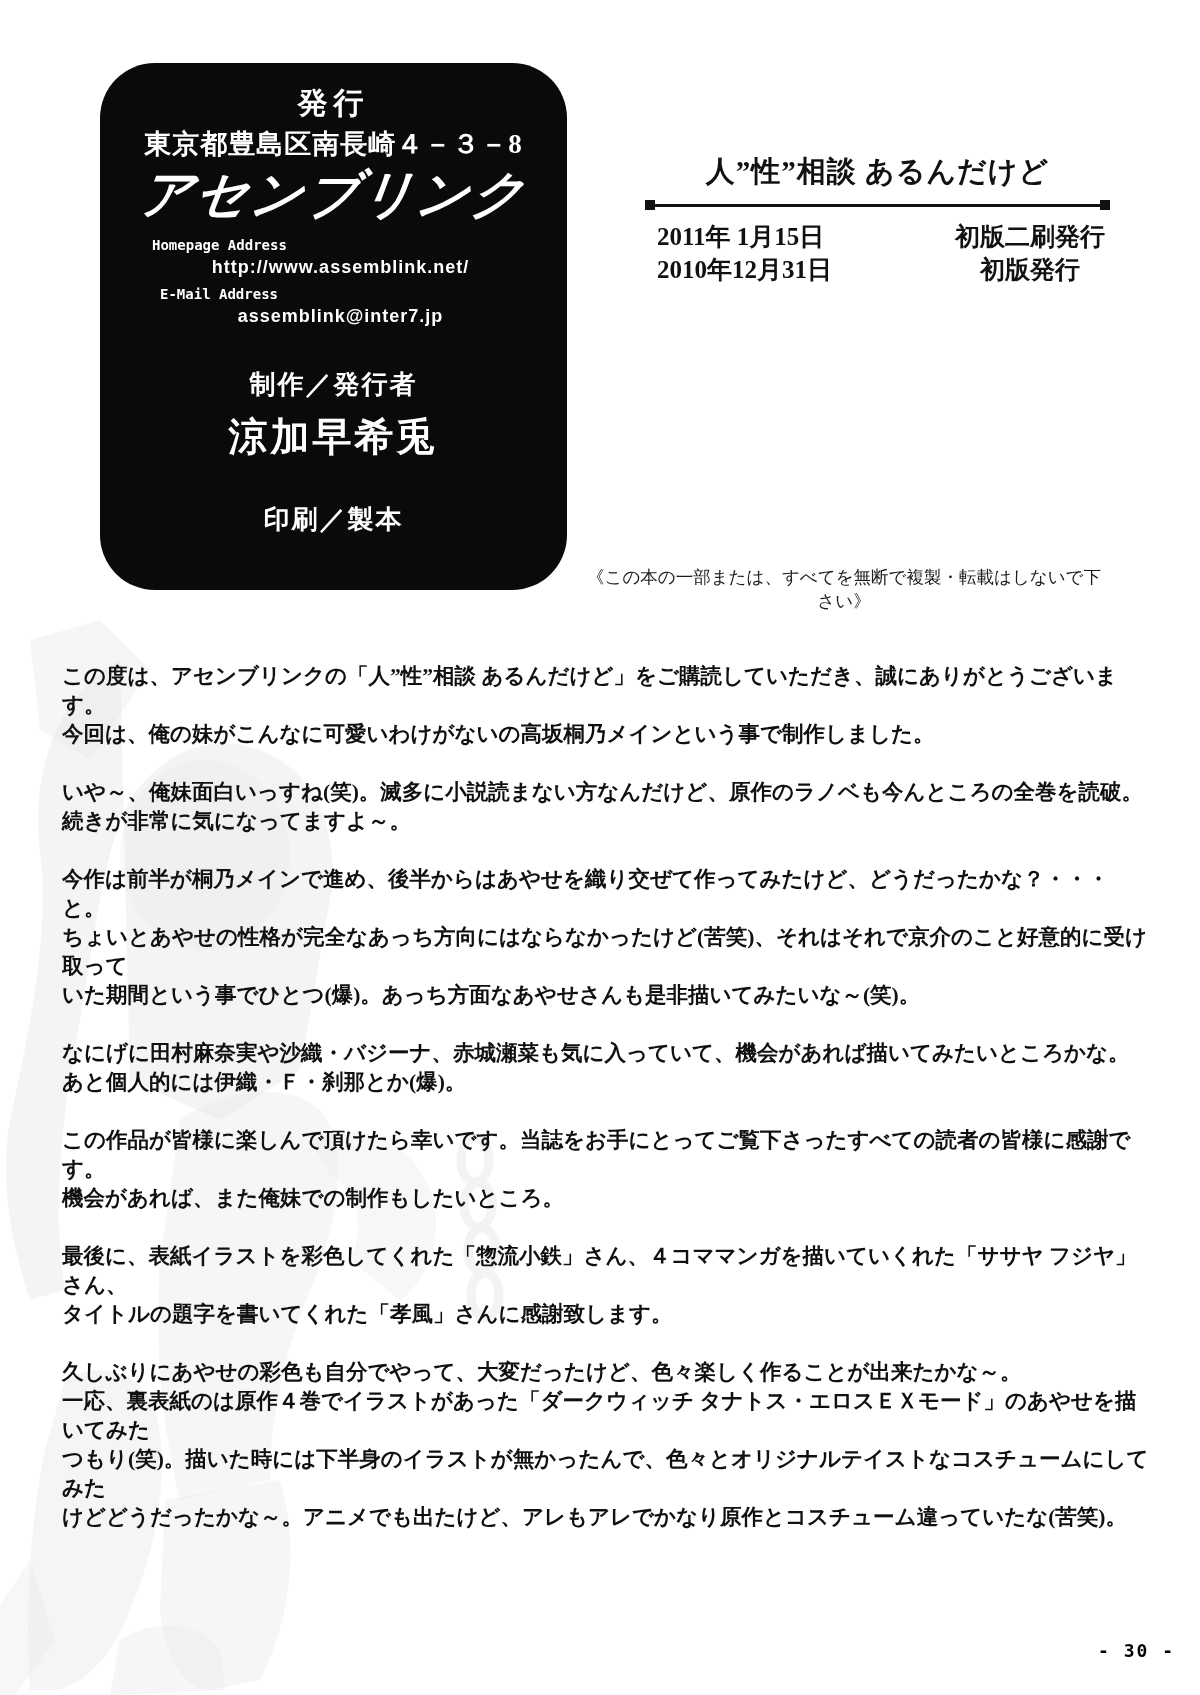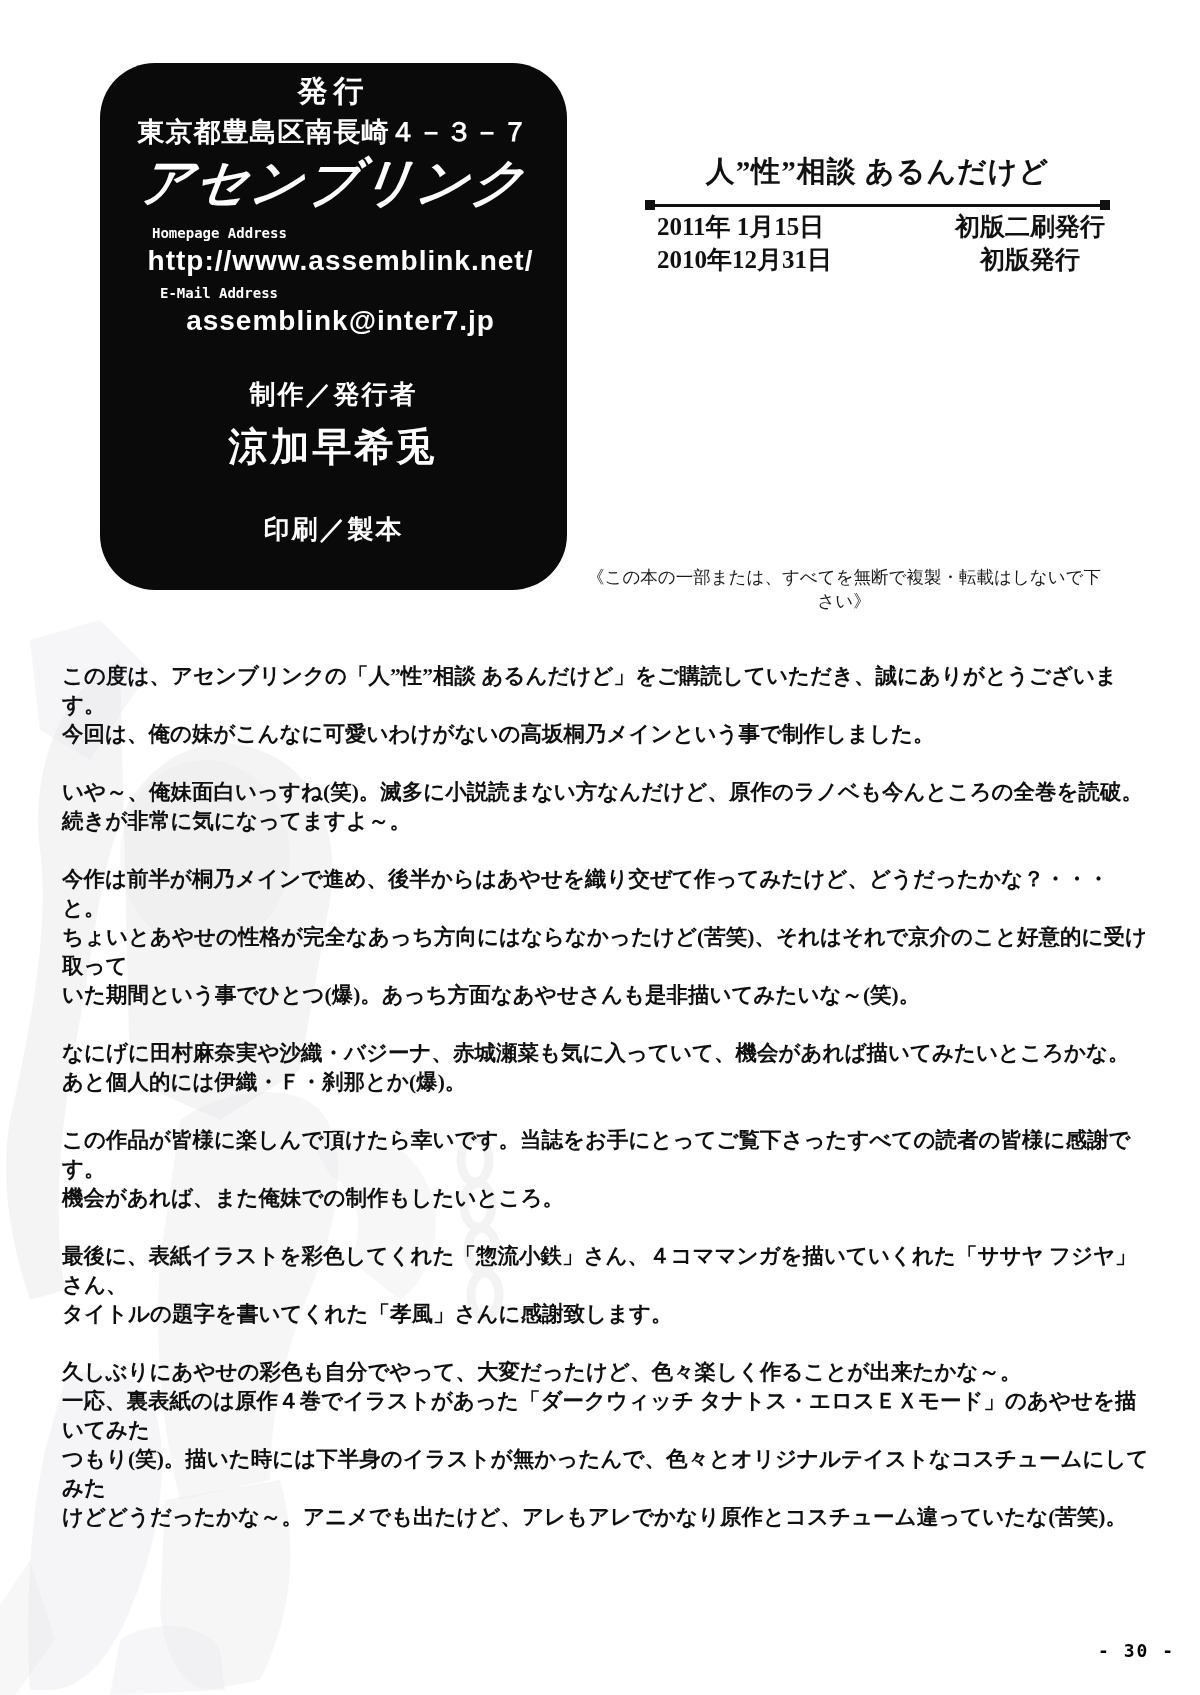--- a/index.html
+++ b/index.html
@@ -19,61 +19,61 @@
     opacity:0.55; pointer-events:none;
   }
 
   
   .pub-box {
     position:absolute; left:100px; top:63px;
     width:467px; height:527px;
     background:#0a0a0a;
     border-radius:55px;
     color:#fff;
-    padding-top:8px;
+    padding-top:20px;
     text-align:center;
   }
   .pub-heading { font-size:30px; font-weight:700; letter-spacing:6px; }
   .pub-postal  { font-size:20px; font-weight:700; text-align:left; padding-left:50px; margin-top:6px; }
   .pub-address { font-size:27px; font-weight:700; margin-top:2px; letter-spacing:1px; }
   .pub-logo {
     font-family:"Liberation Sans","DejaVu Sans",sans-serif;
     font-size:52px; font-weight:700; font-style:italic;
     transform:skewX(-8deg); letter-spacing:2px;
     margin-top:4px; line-height:1.1;
   }
   .pub-small-label {
     font-family:"DejaVu Sans Mono","Liberation Mono",monospace;
     font-size:14px; font-weight:700; text-align:left; margin-top:14px;
   }
   .pub-small-label.hp { padding-left:52px; }
   .pub-small-label.em { padding-left:60px; margin-top:8px; }
   .pub-url, .pub-email {
     font-family:"Liberation Sans","DejaVu Sans",sans-serif;
-    font-size:28px; font-weight:700; letter-spacing:1px; margin-top:4px;margin-left:14px;
+    font-size:18px; font-weight:700; letter-spacing:1px; margin-top:4px;margin-left:14px;
   }
   .pub-role    { font-size:26px; font-weight:700; letter-spacing:2px; }
   .role-creator { margin-top:40px; }
   .pub-creator { font-size:39px; font-weight:700; letter-spacing:3px; margin-top:8px;
                  font-family:"Liberation Sans","DejaVu Sans",sans-serif; }
   .role-print  { margin-top:38px; }
   .pub-printer { font-size:30px; font-weight:700; letter-spacing:2px; margin-top:8px; }
 
   
   .edition { position:absolute; left:645px; top:152px; width:465px; }
   .edition-title {
     font-size:29px; font-weight:700; text-align:center; letter-spacing:1px;
     font-family:"Liberation Serif","DejaVu Serif",serif;
   }
   .edition-rule {
     margin-top:8px; display:flex; align-items:center;
   }
   .edition-rule .sq { width:10px; height:10px; background:#111; }
   .edition-rule .ln { flex:1; height:3px; background:#111; }
-  .edition-rows { }
+  .edition-rows { margin-top:10px; }
   .edition-row { display:flex; justify-content:space-between; align-items:baseline; }
   .edition-date  { font-size:25px; font-weight:700; padding-left:12px; }
   .edition-label { font-size:25px; font-weight:700; width:160px; text-align:center; }
 
   .notice {
     position:absolute; left:584px; top:565px; width:520px;
     font-size:17.5px; font-weight:400; text-align:center; letter-spacing:0px;
     color:#1a1a1a;
   }
 
@@ -121,21 +121,21 @@
     <path opacity="0.32" d="M95 780 C130 760 170 770 185 810 C200 860 190 940 160 1010 C140 1060 110 1090 80 1090 L60 1090 C55 1010 60 920 75 850 Z"></path>
 
     <path opacity="0.28" d="M150 1040 C180 1020 230 1020 250 1050 L255 1090 L140 1095 Z"></path>
 
     <path opacity="0.25" d="M20 1020 L60 960 L85 1040 L45 1095 L15 1095 Z"></path>
   </g>
 </svg>
 
 <div class="pub-box">
   <div class="pub-heading">発行</div>
-  <div class="pub-address">東京都豊島区南長崎４－３－７</div>
+  <div class="pub-address">東京都豊島区南長崎４－３－8</div>
   <div class="pub-logo">アセンブリンク</div>
   <div class="pub-small-label hp">Homepage Address</div>
   <div class="pub-url">http://www.assemblink.net/</div>
   <div class="pub-small-label em">E-Mail Address</div>
   <div class="pub-email">assemblink@inter7.jp</div>
   <div class="pub-role role-creator">制作／発行者</div>
   <div class="pub-creator">涼加早希兎</div>
   <div class="pub-role role-print">印刷／製本</div>
 </div>
 

